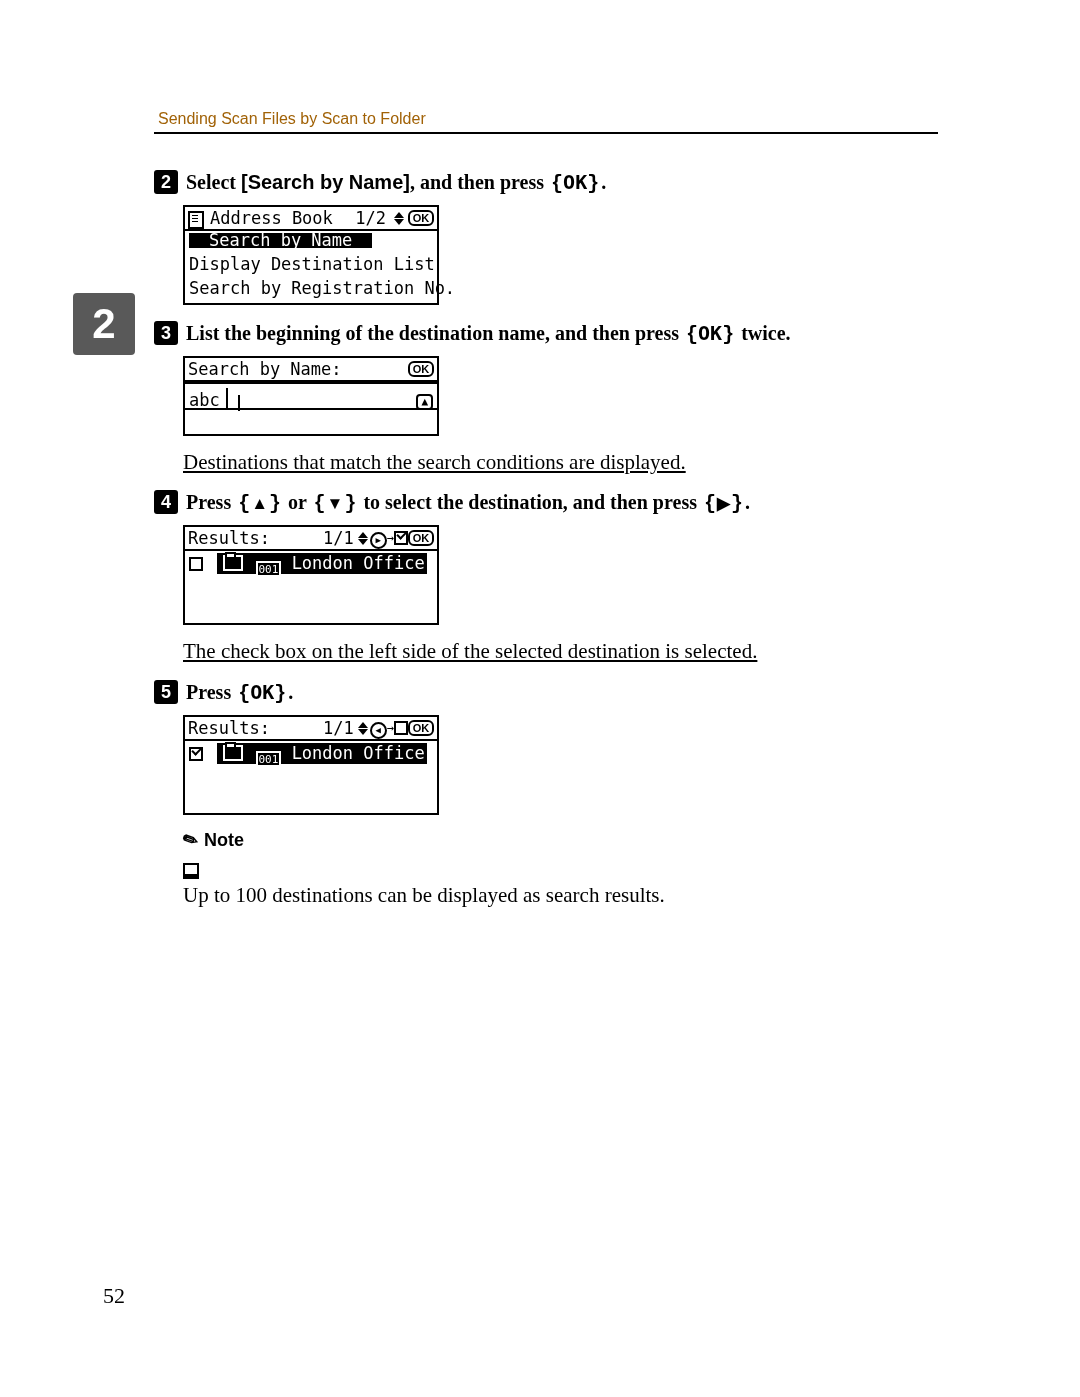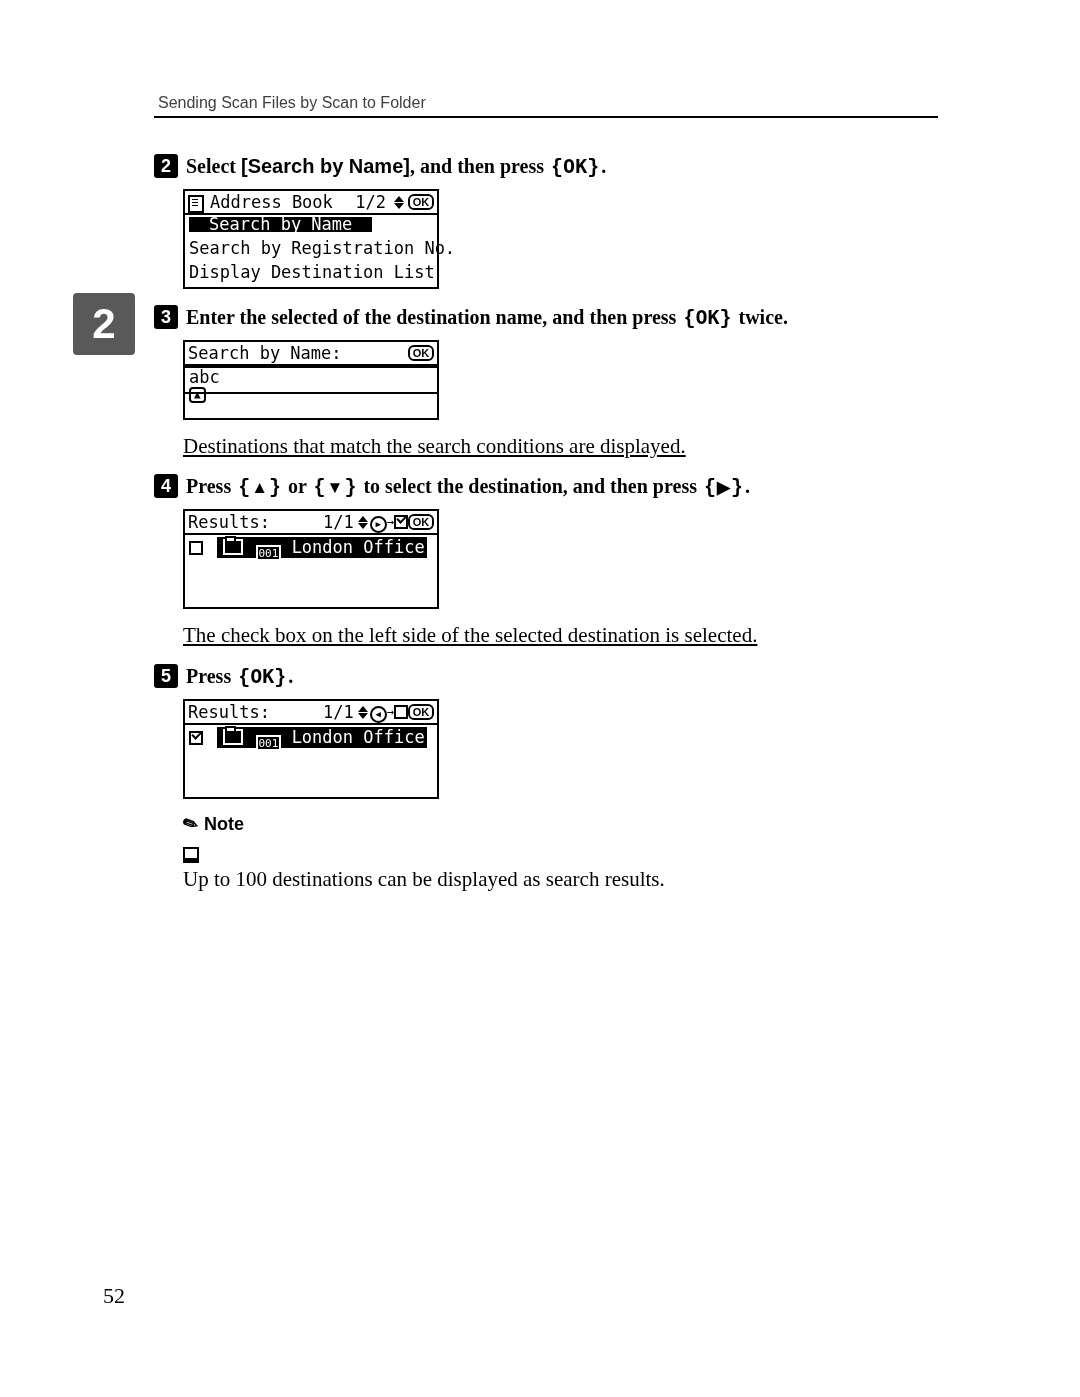--- a/index.html
+++ b/index.html
@@ -20,23 +20,24 @@
   }
   hr.header-rule {
     border: none;
     border-top: 2px solid #000;
     margin: 4px 0 0 0;
     width: 784px;
   }
   .running-head {
     font-family: Arial, Helvetica, sans-serif;
     font-size: 16px;
-    color: #404040;
+    color: #a16207;
     margin-left: 4px;
     margin-bottom: 2px;
+    margin-top: 16px;
   }
   .content {
     margin-top: 36px;
   }
   .step {
     margin-bottom: 16px;
   }
   .step-line {
     display: flex;
     align-items: center;
@@ -302,45 +303,45 @@
               <span class="tri up"></span>
               <span class="tri down"></span>
             </span>
           <span class="ok-box">OK</span>
         </div>
         <div class="lcd-body">
           <div class="lcd-row">
             <span class="inv">Search by Name</span>
           </div>
           <div class="lcd-row">
-            <span>Search by Registration No.</span>
+            <span>Display Destination List</span>
           </div>
           <div class="lcd-row">
-            <span>Display Destination List</span>
+            <span>Search by Registration No.</span>
           </div>
         </div>
       </div>
     </div>
 
     <div class="step">
       <div class="step-line">
         <span class="step-badge">3</span>
         <span class="step-text">
-          <span>Enter the selected of the destination name, and then press </span><span class="kbd">{<span class="kbrd">OK</span>}</span><span> twice.</span>
+          <span>List the beginning of the destination name, and then press </span><span class="kbd">{<span class="kbrd">OK</span>}</span><span> twice.</span>
         </span>
       </div>
 
       <div class="lcd">
         <div class="lcd-head">
           <span class="title">Search by Name:</span>
           <span class="spacer"></span>
           <span class="ok-box">OK</span>
         </div>
         <div class="row-sep"></div>
-        <div class="lcd-row" style="display:flex;align-items:flex-start;flex-direction:column;">
+        <div class="lcd-row" style="display:flex;align-items:flex-end;">
           <span>abc</span>
           <span style="width:2px;height:20px;background:#000;margin:0 6px;display:inline-block;"></span>
           <span class="wide-cursor"></span>
           <span class="spacer" style="flex:1"></span>
           <span class="small-up-key">▲</span>
         </div>
         <div class="row-sep"></div>
         <div class="lcd-row">&nbsp;</div>
       </div>
 

